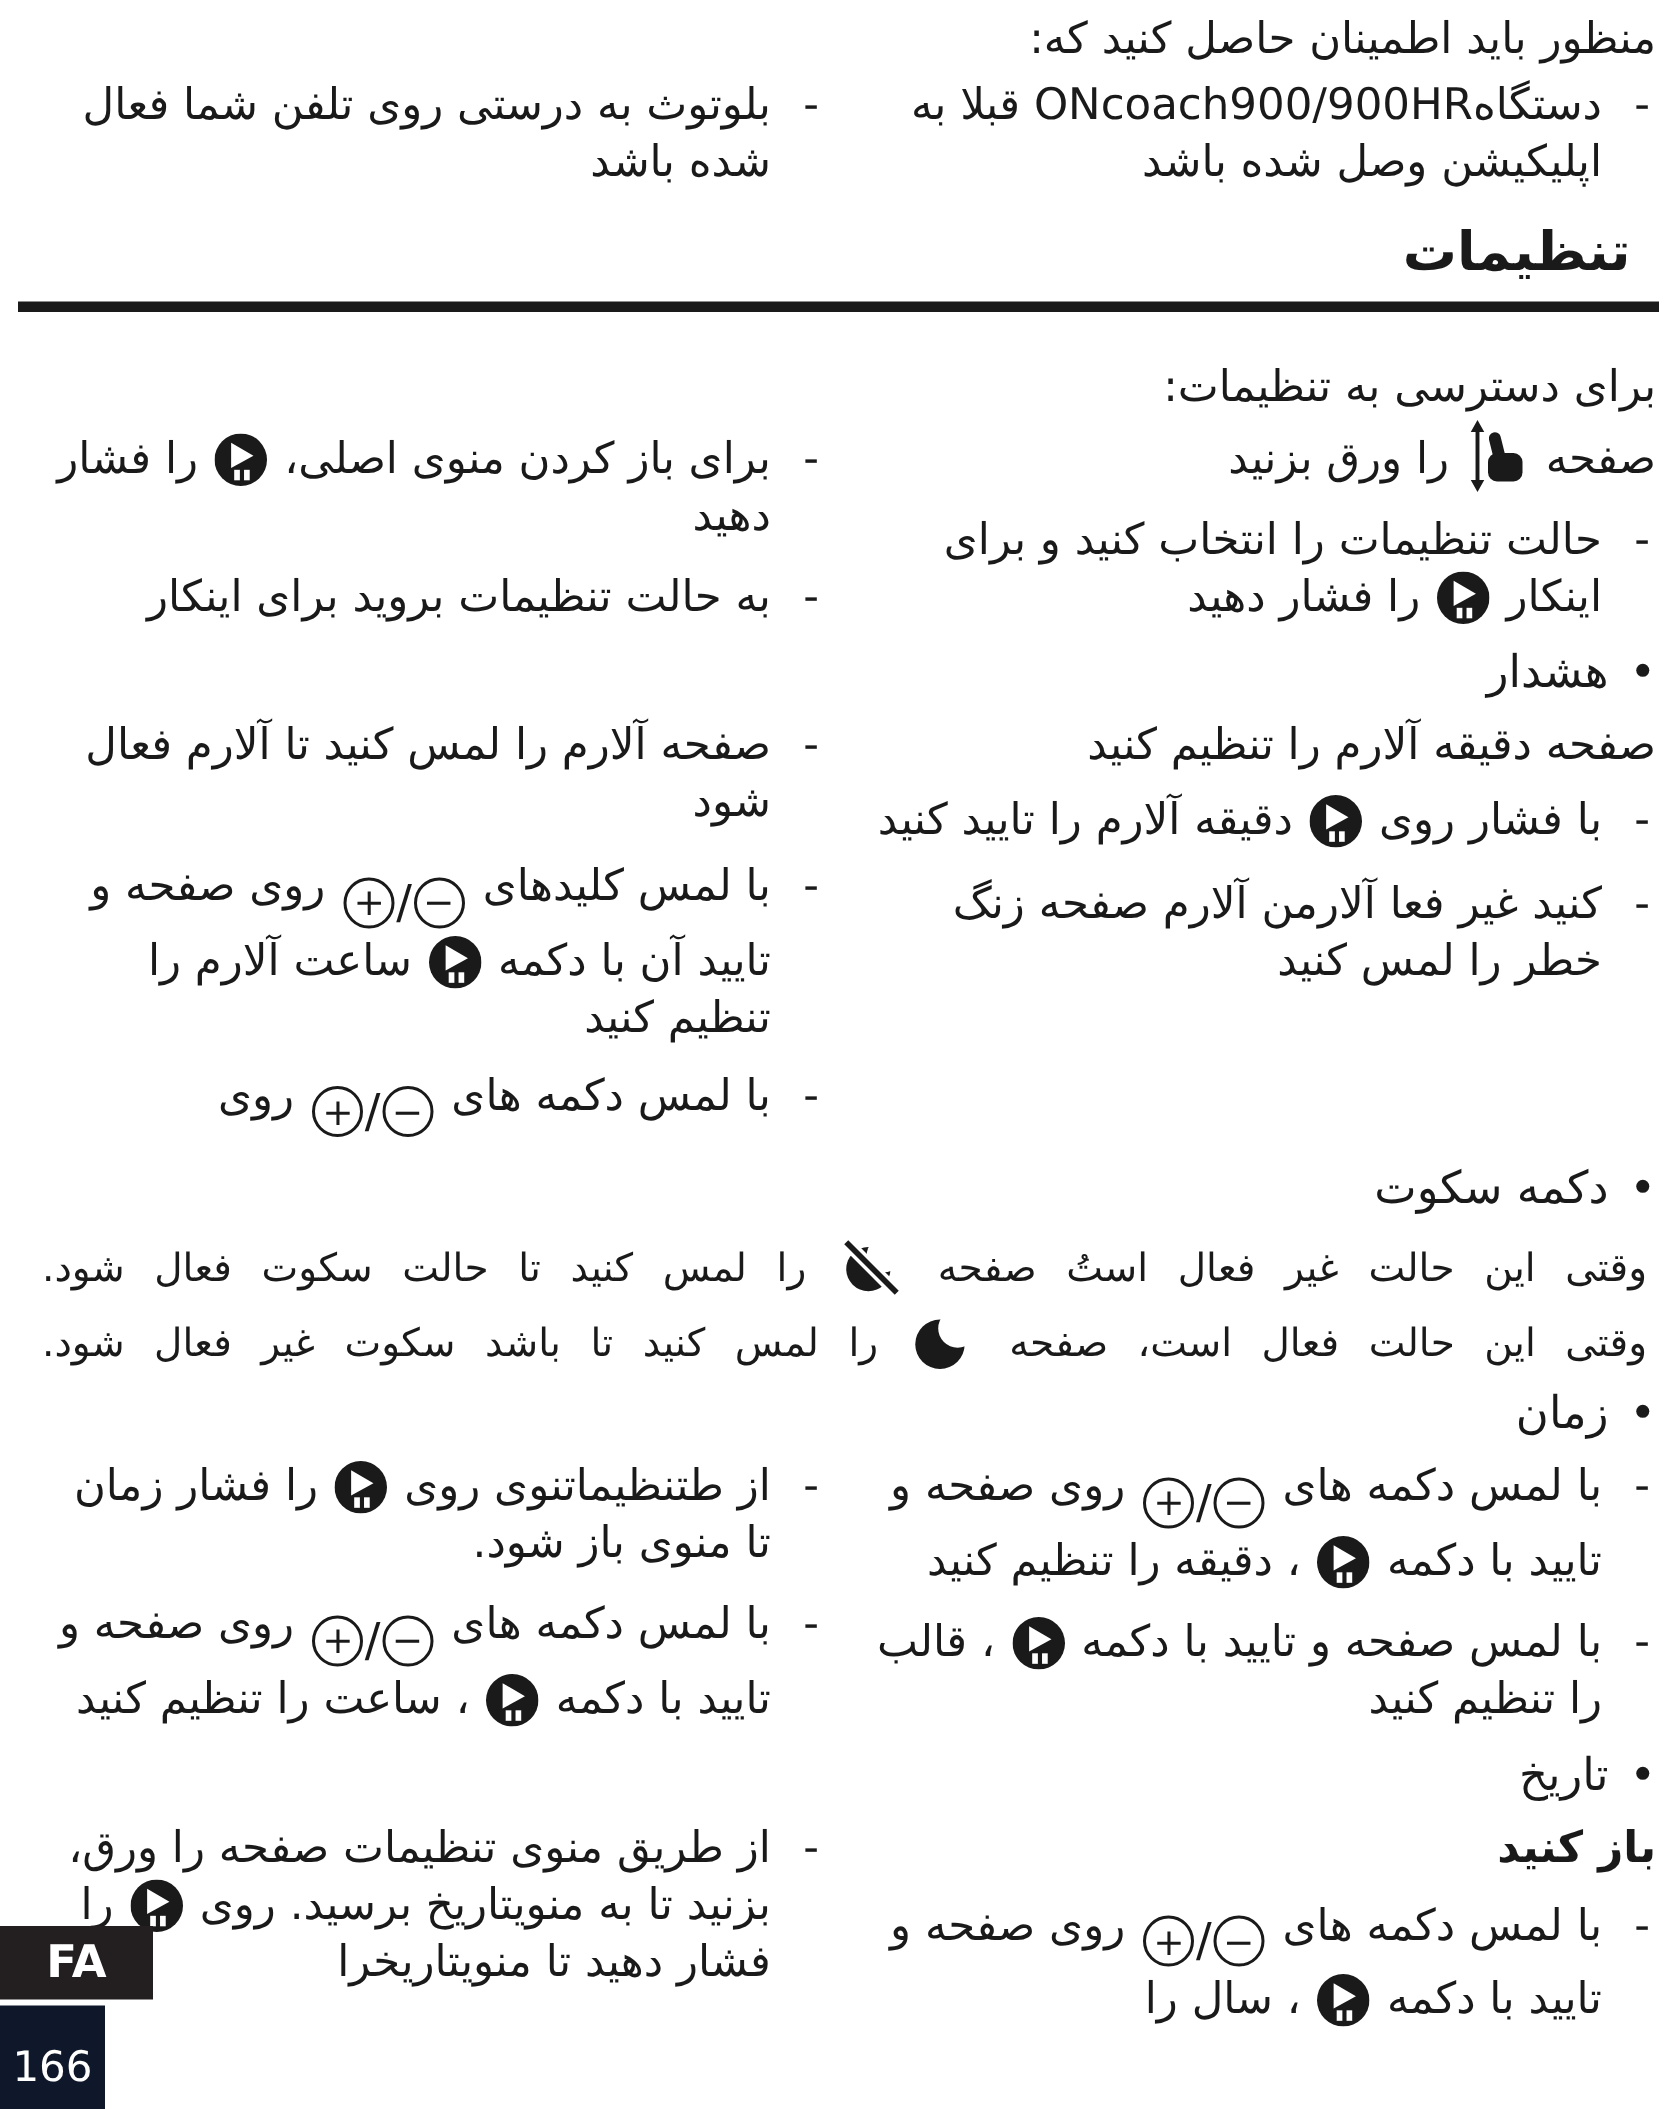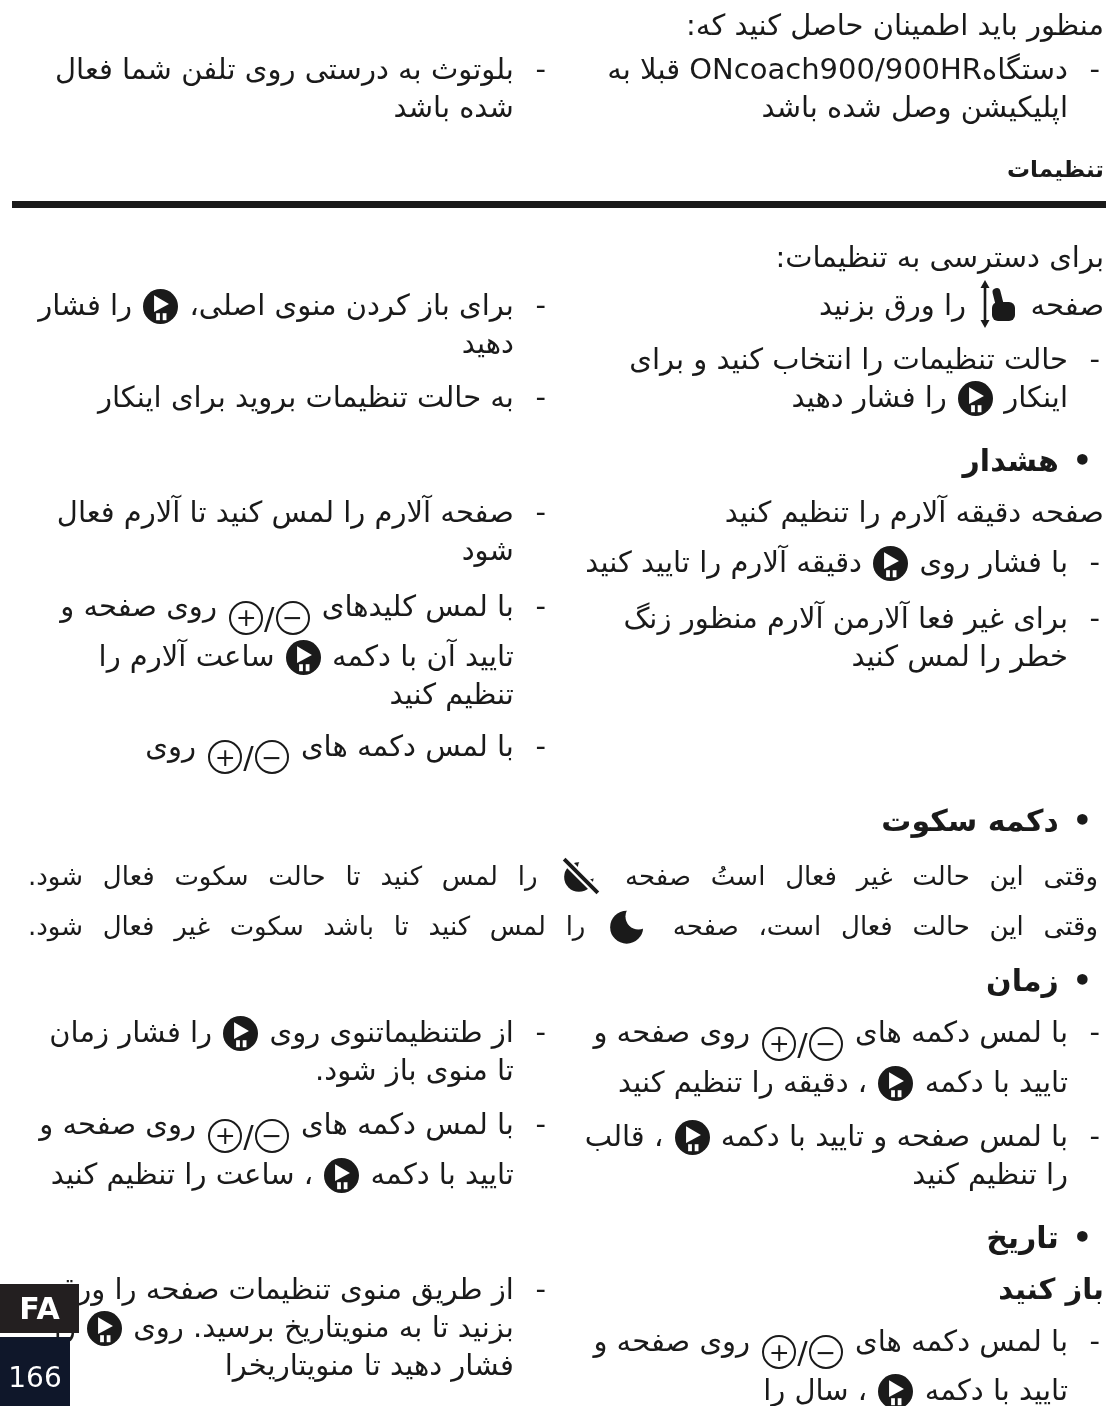--- a/index.html
+++ b/index.html
@@ -6,36 +6,36 @@
   body{width:1118px;height:1406px;overflow:hidden;
        font-family:"DejaVu Sans", sans-serif;color:#1a1a1a;}
   .page{position:relative;width:1118px;height:1406px;direction:rtl;
         padding:6px 14px 11px 14px;box-sizing:border-box;background:#fff;}
   .ln{font-size:29px;line-height:38px;}
   .cols{display:flex;gap:20px;align-items:flex-start;}
   .col-r{flex:0 0 49%;}
   .col-l{flex:0 0 47%;}
   .b{position:relative;padding-right:36px;font-size:29px;line-height:38px;margin-bottom:13px;}
   .dash{position:absolute;right:4px;top:0;}
-  h1.sec{font-size:23px;font-weight:700;margin:10px 0 0 0;line-height:40px;}
+  h1.sec{font-size:36px;font-weight:700;margin:10px 17px 0 0;line-height:40px;}
   .rule{height:7px;background:#1a1a1a;margin:12px -2px 0 -2px;}
-  h2.sec{font-size:30px;font-weight:700;line-height:40px;margin:12px;}
+  h2.sec{font-size:30px;font-weight:400;line-height:40px;margin:0;}
   .hdot{display:inline-block;margin-left:14px;font-size:30px;}
   .sil{font-size:26px;line-height:46px;text-align:justify;text-align-last:justify;margin:0 6px 4px 14px;}
   
   .pm{direction:ltr;display:inline-flex;align-items:center;vertical-align:-10px;margin:0 3px;}
   .circ{display:inline-flex;align-items:center;justify-content:center;
         width:30px;height:30px;border:2.5px solid #1a1a1a;border-radius:50%;
         font-size:25px;font-weight:400;line-height:1;background:#fff;}
   .sl{font-size:31px;margin:0 1px;}
   .ic-pp svg{width:35px;height:35px;vertical-align:-9px;margin:0 2px;}
   .ic-swipe svg{width:42px;height:48px;vertical-align:-13px;margin:0 2px;}
   .ic-moon svg,.ic-moonx svg{width:40px;height:40px;vertical-align:-11px;margin:0 4px;}
   
-  .badge-fa{position:absolute;left:0;top:1284px;width:79px;height:49px;background:#231f20;
+  .badge-fa{position:absolute;left:0;top:1284px;width:102px;height:49px;background:#231f20;
             color:#fff;display:flex;align-items:center;justify-content:center;
             font-size:30px;font-weight:700;direction:ltr;}
   .badge-pg{position:absolute;left:0;top:1337px;width:70px;height:81px;background:#0f172a;
             color:#fff;display:flex;align-items:center;justify-content:center;
             font-size:28px;direction:ltr;}
   .mt-acc{margin-top:30px;align-items:flex-end;}
   .mt-left-intro{margin-top:44px;}
   .mt-left-acc{margin-top:22px;}
   .mt-h-alarm{margin-top:38px;}
   .mt-sec{margin-top:8px;}
@@ -116,21 +116,21 @@
         <span class="dash">-</span><span>با فشار روی</span><span class="ic-pp">
   <svg viewBox="0 0 24 24">
     <circle cx="12" cy="12" r="12" fill="#1a1a1a"></circle>
     <polygon points="7.6,4.2 17.8,10.2 7.6,15.8" fill="#fff"></polygon>
     <rect x="9" y="16.6" width="2.6" height="4.8" fill="#fff"></rect>
     <rect x="13.5" y="16.6" width="2.6" height="4.8" fill="#fff"></rect>
   </svg>
 </span><span> دقیقه آلارم را تایید کنید</span>
       </div>
       <div class="b" style="margin-top:18px;">
-        <span class="dash">-</span><span>برای غیر فعا آلارمن آلارم منظور زنگ خطر را لمس کنید</span>
+        <span class="dash">-</span><span>کنید غیر فعا آلارمن آلارم صفحه زنگ خطر را لمس کنید</span>
       </div>
     </div>
     <div class="col-l">
       <div class="b">
         <span class="dash">-</span><span>صفحه آلارم را لمس کنید تا آلارم فعال شود</span>
       </div>
       <div class="b" style="margin-top:18px;">
         <span class="dash">-</span><span>با لمس کلیدهای </span><span class="ic-pm">
   <span class="pm">
               <span class="circ">+</span>

